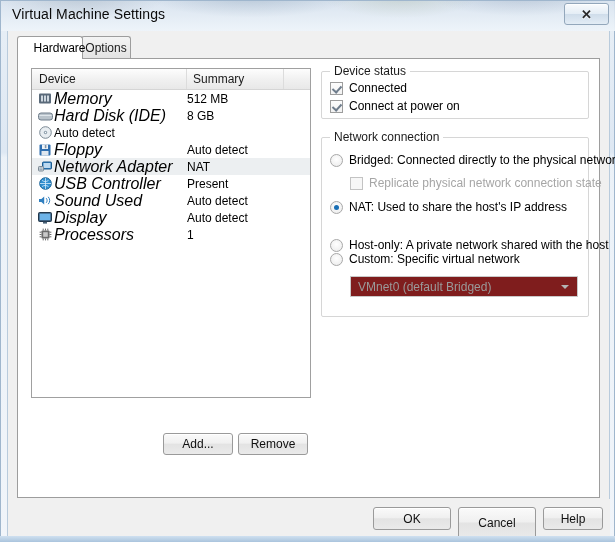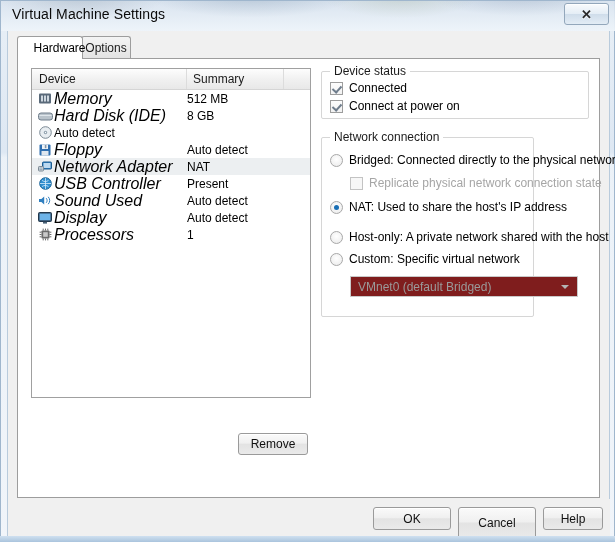--- a/index.html
+++ b/index.html
@@ -199,21 +199,21 @@
   .group-title {
     position: absolute;
     top: -8px; left: 8px;
     background: #ffffff;
     padding: 0 4px;
     font-size: 12px;
     color: #1b1b1b;
     white-space: nowrap;
   }
   .grp-status  { left: 303px; top: 12px;  width: 268px; height: 48px; }
-  .grp-network { left: 303px; top: 78px;  width: 213px; height: 180px; text-align: center; }
+  .grp-network { left: 303px; top: 78px;  width: 268px; height: 180px; text-align: center; }
 
   
   .cbrow {
     position: absolute;
     display: flex; align-items: center;
     font-size: 12px;
     white-space: nowrap;
   }
   .cbox {
     width: 13px; height: 13px;
@@ -443,20 +443,21 @@
                     </g>
                   </svg>
               </span>
               <span class="dev-name">Processors</span>
               <span class="dev-summary">1</span>
             </div>
 
           </div>
         </div>
 
+        <div class="btn btn-add">Add...</div>
         <div class="btn btn-remove">Remove</div>
 
         <div class="group grp-status">
           <div class="group-title">Device status</div>
           <div class="cbrow" style="left:8px; top:9px;">
             <span class="cbox checked"></span>
             <span>Connected</span>
           </div>
           <div class="cbrow" style="left:8px; top:27px;">
             <span class="cbox checked"></span>
@@ -475,21 +476,21 @@
           <div class="cbrow disabled" style="left:28px; top:38px;">
             <span class="cbox disabled"></span>
             <span>Replicate physical network connection state</span>
           </div>
 
           <div class="rrow" style="left:8px; top:62px;">
             <span class="radio sel"></span>
             <span>NAT: Used to share the host's IP address</span>
           </div>
 
-          <div class="rrow" style="left:8px; top:92px;">
+          <div class="rrow" style="left:8px; top:100px;">
             <span class="radio"></span>
             <span>Host-only: A private network shared with the host</span>
           </div>
 
           <div class="rrow" style="left:8px; top:114px;">
             <span class="radio"></span>
             <span>Custom: Specific virtual network</span>
           </div>
 
           <div class="combo" style="left:28px; top:138px; width:228px; height:21px;">

